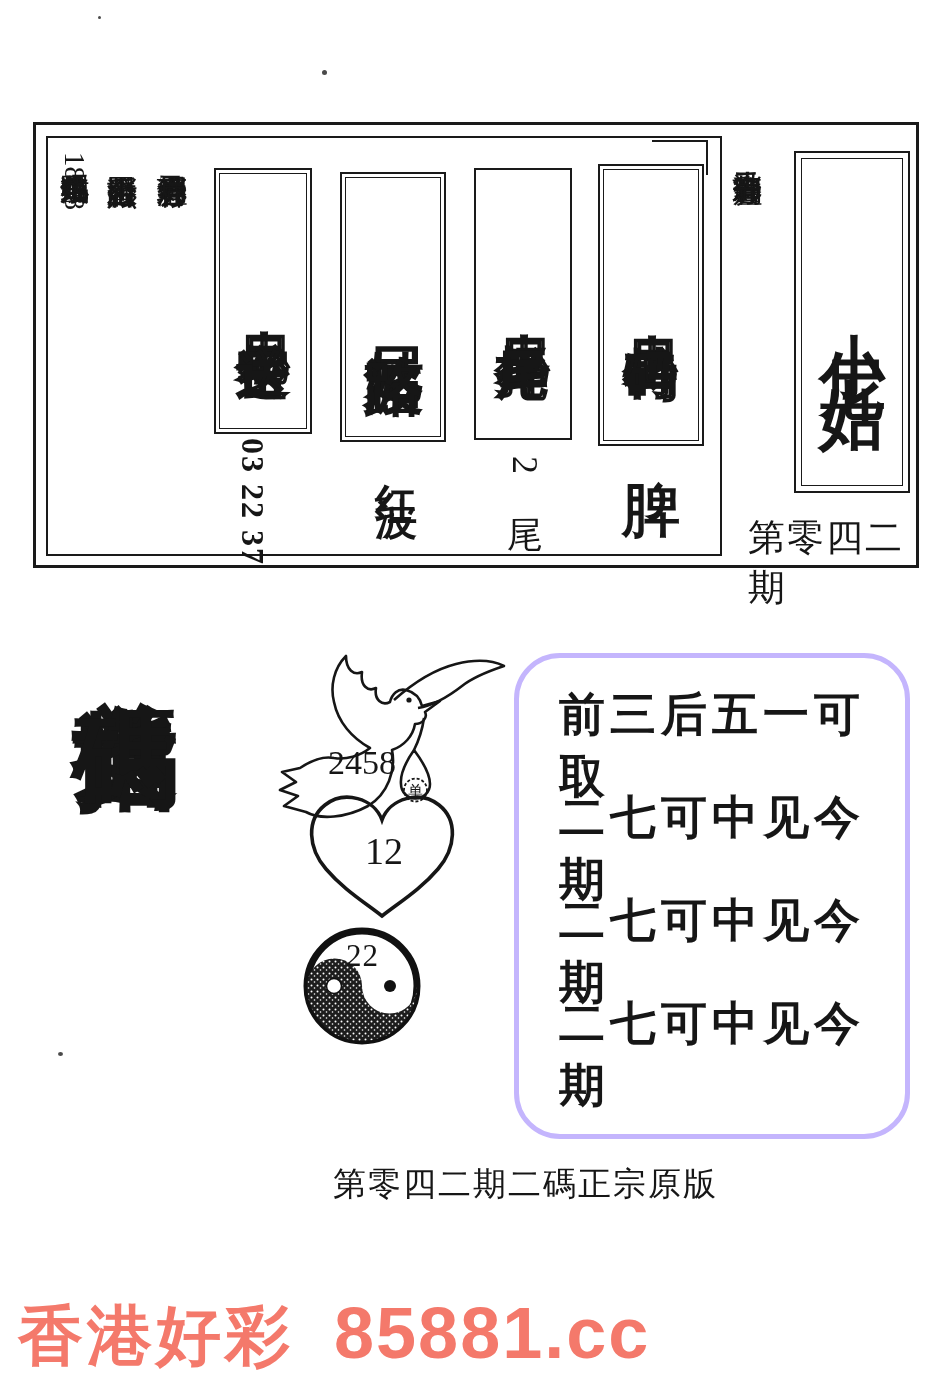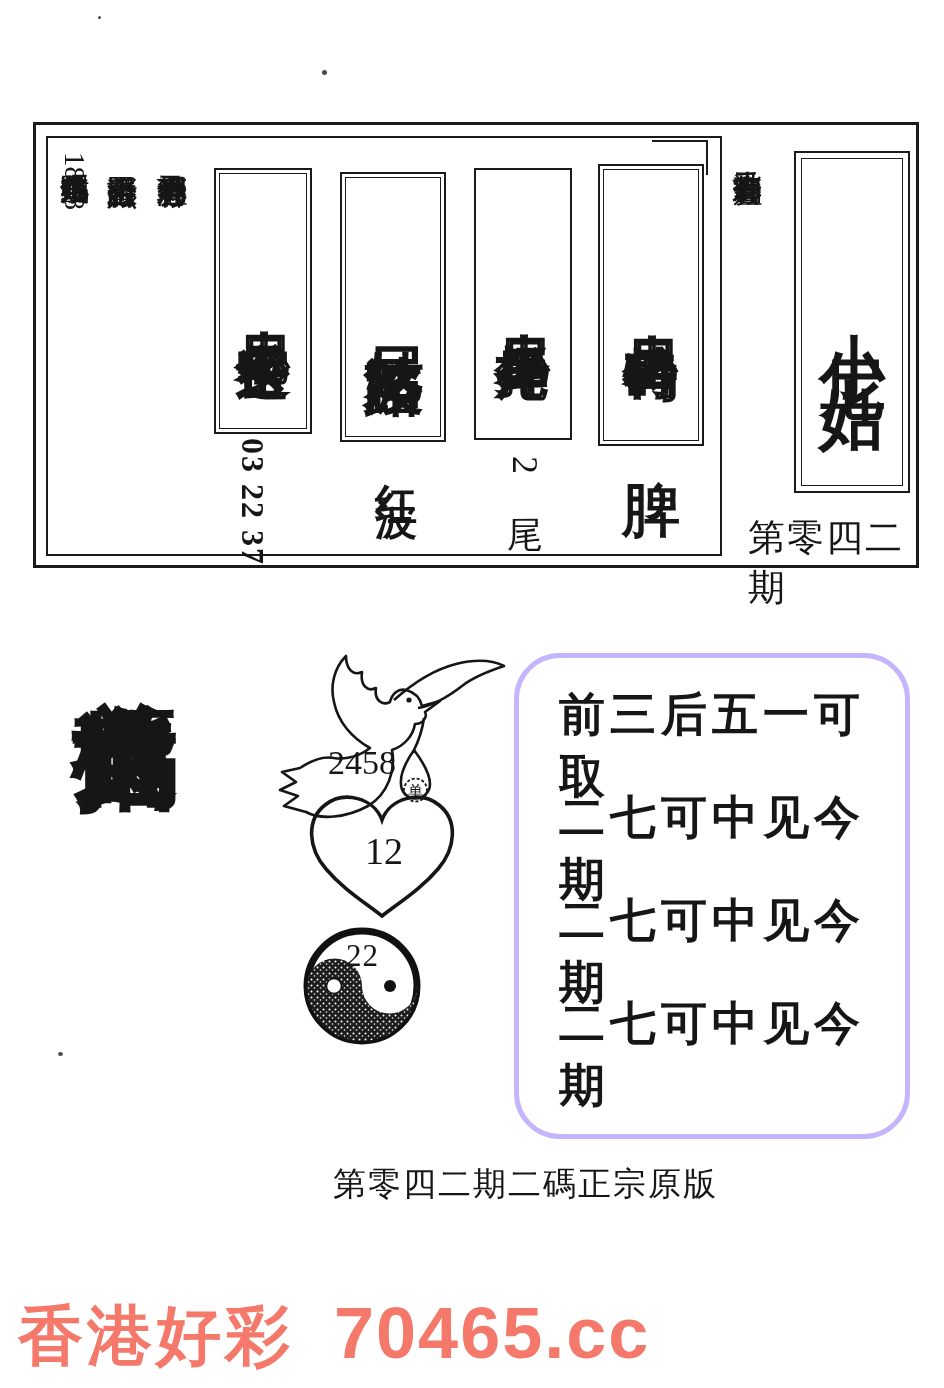--- a/index.html
+++ b/index.html
@@ -129,16 +129,16 @@
     <div class="verse-line">前三后五一可取</div>
     <div class="verse-line">二七可中见今期</div>
     <div class="verse-line">二七可中见今期</div>
     <div class="verse-line">二七可中见今期</div>
   </div>
 
   <div class="abs" style="left:333px;top:1162px;font-size:33px;font-weight:400;letter-spacing:2px;">第零四二期二碼正宗原版</div>
 
   <div class="abs" style="left:18px;top:1292px;font-family:'Liberation Sans','DejaVu Sans',sans-serif;
        font-weight:900;color:#f4796b;white-space:nowrap;">
-    <span style="font-size:65px;letter-spacing:4px;">香港好彩</span><span style="font-size:72px;margin-left:40px;letter-spacing:2px;">70465.cc</span>
+    <span style="font-size:65px;letter-spacing:4px;">香港好彩</span><span style="font-size:72px;margin-left:40px;letter-spacing:2px;">85881.cc</span>
   </div>
 
 </div>
 
 </body></html>

